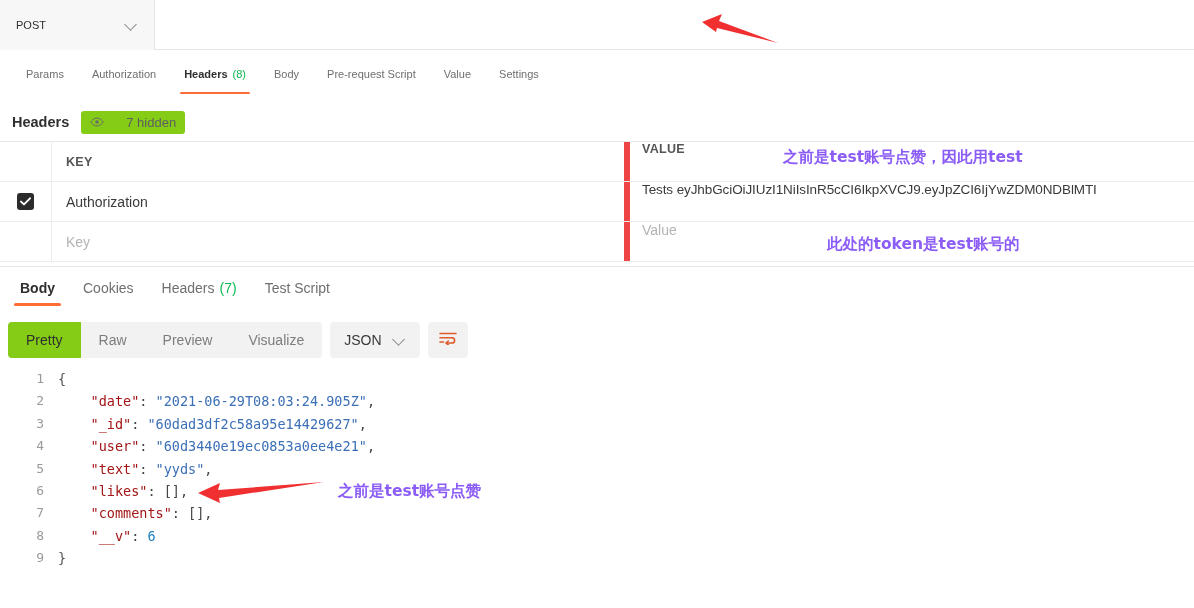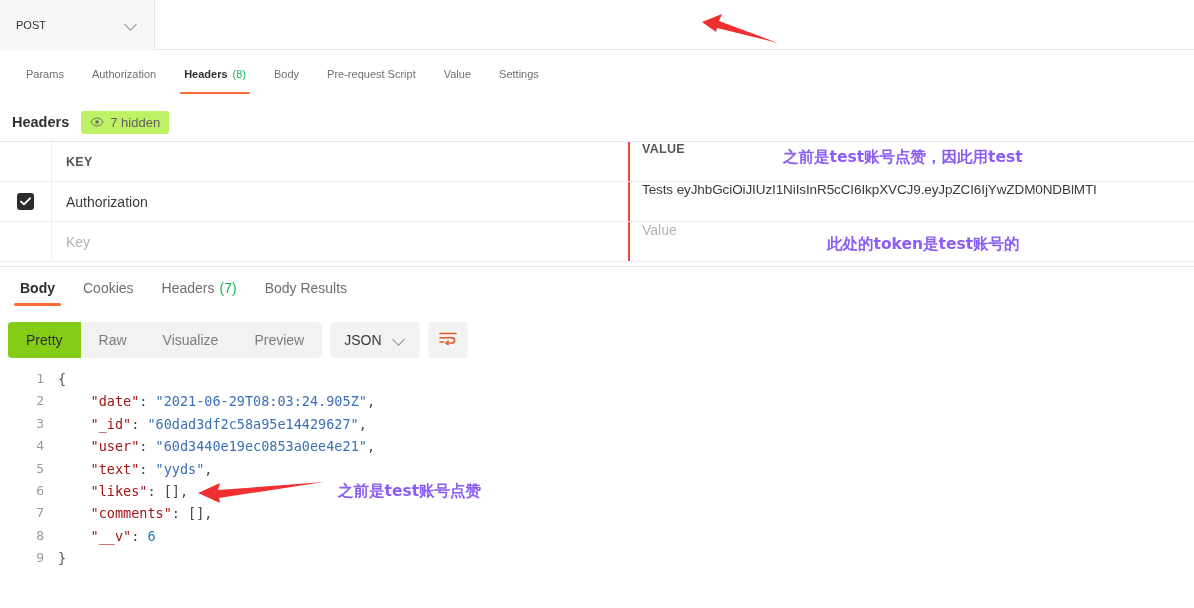--- a/index.html
+++ b/index.html
@@ -81,22 +81,22 @@
 
   
   .headers-sub {
     position: absolute; left: 0; top: 103px;
     width: 1194px; height: 38px;
     display: flex; align-items: center;
     padding-left: 12px;
   }
   .headers-title { font-size: 14.5px; font-weight: 600; color: #2f2f2f; margin-right: 12px; }
   .hidden-pill {
-    display: flex; align-items: center; gap: 6px;
-    background: #bef264; border-radius: 3px;
+    display: flex; align-items: center; gap: 22px;
+    background: #84cc16; border-radius: 3px;
     padding: 4px 9px;
     font-size: 13px; color: #5e5e5e;
     cursor: pointer;
   }
   .eye {
     display: inline-block; width: 14px; height: 10px; position: relative;
   }
   .eye svg { display: block; }
 
   
@@ -113,21 +113,21 @@
   .trow.head { height: 40px; }
   .c-check {
     width: 52px; flex: 0 0 52px;
     display: flex; align-items: center; justify-content: center;
     border-right: 1px solid #ededed;
   }
   .c-key {
     flex: 0 0 578px; width: 578px;
     display: flex; align-items: center;
     padding-left: 14px;
-    border-right: 2px solid #ef4444;
+    border-right: 6px solid #ef4444;
     overflow: hidden; white-space: nowrap; text-align: center;
   }
   .c-val {
     flex: 1;
     display: flex; align-items: flex-start;
     padding-left: 12px;
     overflow: hidden; white-space: nowrap;
   }
   .hdr-text { font-size: 12.5px; font-weight: 700; color: #555; letter-spacing: .3px; }
   .cell-text { font-size: 14px; color: #3a3a3a; }
@@ -321,37 +321,37 @@
       <span>Body</span>
     </div>
     <div class="rtab">
       <span>Cookies</span>
     </div>
     <div class="rtab">
       <span>Headers</span>
       <span class="count">(7)</span>
     </div>
     <div class="rtab">
-      <span>Body Results</span>
+      <span>Test Script</span>
     </div>
   </div>
 
   <div class="view-toolbar">
     <div class="seg">
       <div class="seg-item active">
         <span>Pretty</span>
       </div>
       <div class="seg-item">
         <span>Raw</span>
       </div>
       <div class="seg-item">
+        <span>Preview</span>
+      </div>
+      <div class="seg-item">
         <span>Visualize</span>
-      </div>
-      <div class="seg-item">
-        <span>Preview</span>
       </div>
     </div>
 
     <div class="fmt">
       <span>JSON</span>
       <span class="chev"></span>
     </div>
 
     <div class="wrapbtn">
       <span>

